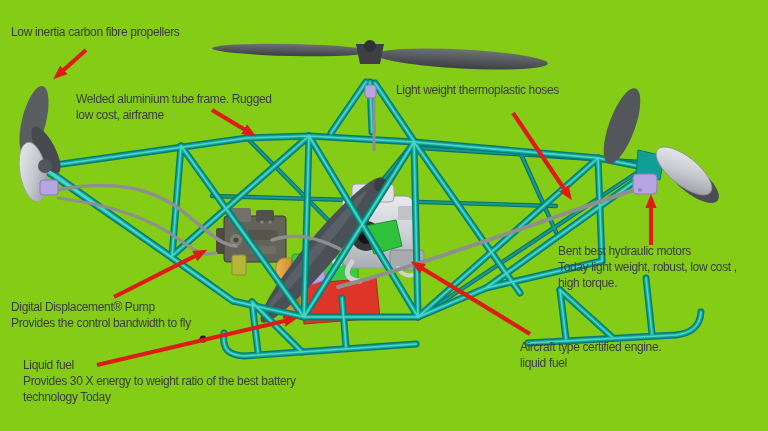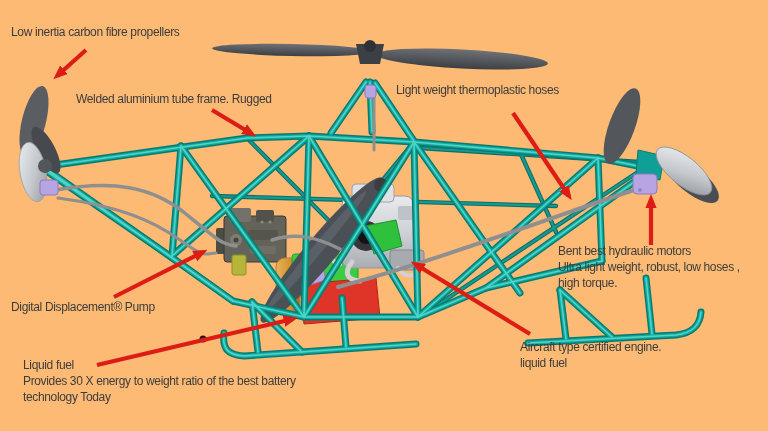--- a/index.html
+++ b/index.html
@@ -1,16 +1,16 @@
 <!DOCTYPE html>
 <html style="--frame-teal: #12a79c; --arrow-red: #dd1d15; --text: #3c3c3c; --propeller-gray: #54585d; --motor-purple: #b7a4e3; --engine-silver: #d2d5d8; --fuel-tank-red: #df3528; --fuel-orange: #d99a3d; --component-green: #34c93e;"><head>
 <meta charset="utf-8">
 <style>
   html,body{margin:0;padding:0;background:#ffffff;}
-  .stage{position:relative;width:768px;height:431px;background:#fdba74;overflow:hidden;
+  .stage{position:relative;width:768px;height:431px;background:#84cc16;overflow:hidden;
          font-family:"Liberation Sans",sans-serif;}
   svg{position:absolute;left:0;top:0;}
   
   use{fill:none;stroke-linecap:round;stroke-linejoin:round;}
   use.tube-d{stroke:#097a72;stroke-width:7;}
   use.tube-m{stroke:var(--frame-teal,#12a79c);stroke-width:4.2;}
   use.tube-h{stroke:#55dccd;stroke-width:1.6;opacity:.9;}
   use.tube2-d{stroke:#0a6f68;stroke-width:4.4;}
   use.tube2-m{stroke:#16998f;stroke-width:2.2;}
   .hose{fill:none;stroke:#8f8f8f;stroke-linecap:round;}
@@ -184,34 +184,36 @@
       <path d="M530,334 L415,264" class="arrow" marker-end="url(#ah)"></path>
     </g>
   </svg>
 
   <div class="label" style="left:11px;top:25px">
     <div>Low inertia carbon fibre propellers</div>
   </div>
 
   <div class="label" style="left:76px;top:92px">
     <div>Welded aluminium tube frame. Rugged</div>
+    <div>low cost, airframe</div>
   </div>
 
   <div class="label" style="left:396px;top:83px">
     <div>Light weight thermoplastic hoses</div>
   </div>
 
   <div class="label" style="left:558px;top:244px">
     <div>Bent best hydraulic motors</div>
-    <div>Ultra light weight, robust, low hoses ,</div>
+    <div>Today light weight, robust, low cost ,</div>
     <div>high torque.</div>
   </div>
 
   <div class="label" style="left:11px;top:300px">
     <div>Digital Displacement® Pump</div>
+    <div>Provides the control bandwidth to fly</div>
   </div>
 
   <div class="label" style="left:23px;top:358px">
     <div>Liquid fuel</div>
     <div>Provides 30 X energy to weight ratio of the best battery</div>
     <div>technology Today</div>
   </div>
 
   <div class="label" style="left:520px;top:340px">
     <div>Aircraft type certified engine.</div>

